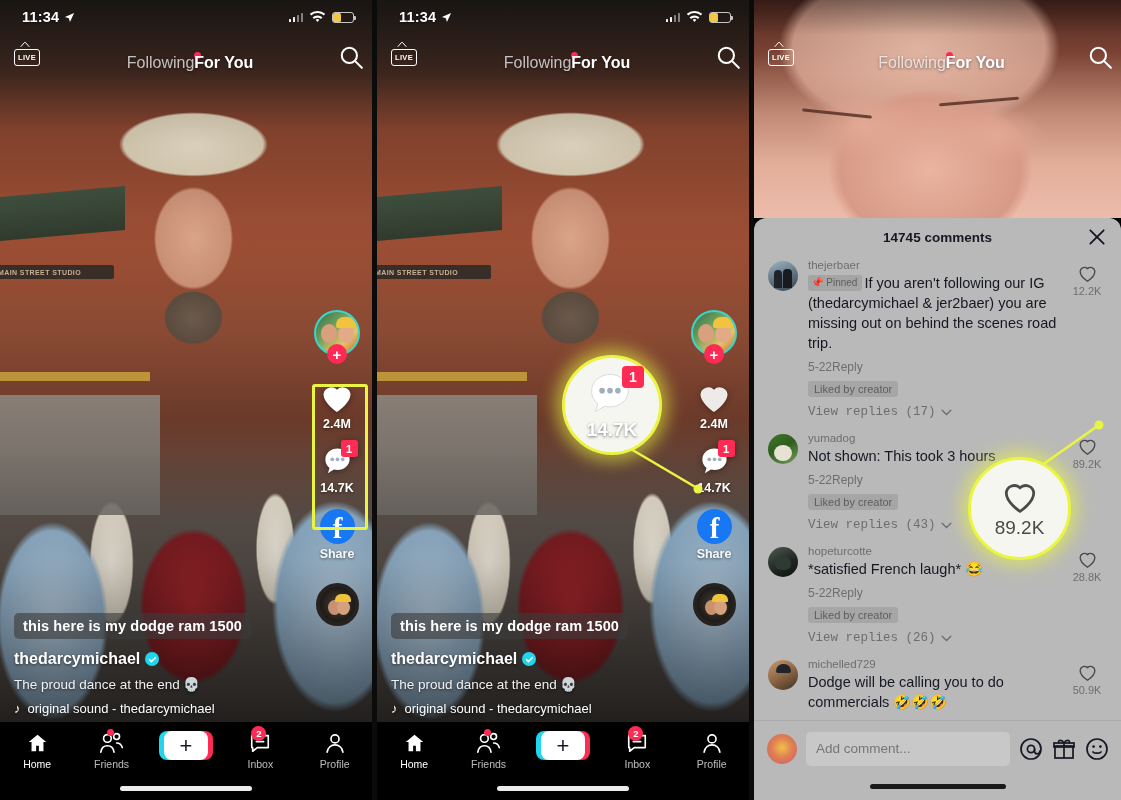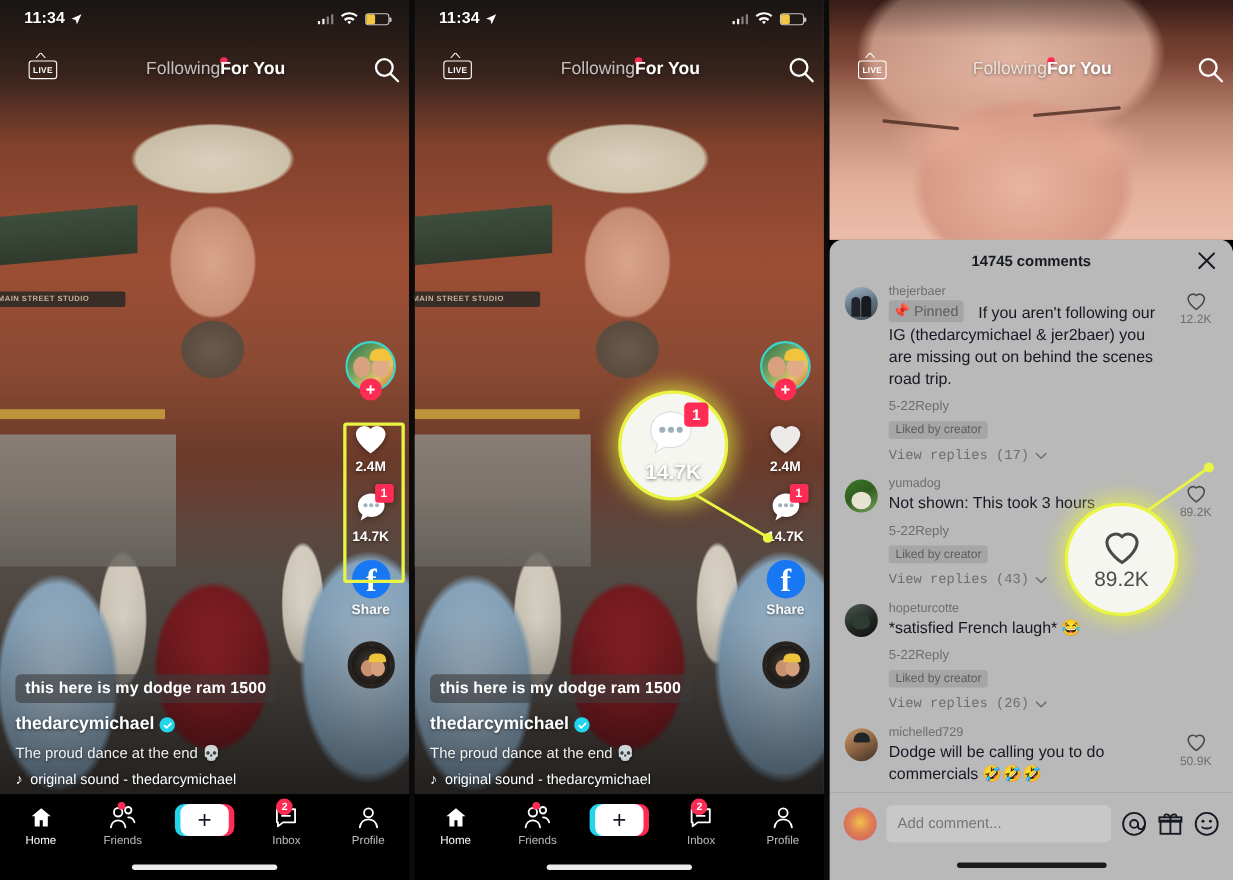--- a/index.html
+++ b/index.html
@@ -91,22 +91,22 @@
   .cellular i:nth-child(1){height:3px;opacity:.95}
   .cellular i:nth-child(2){height:5px;opacity:.95}
   .cellular i:nth-child(3){height:7px;opacity:.45}
   .cellular i:nth-child(4){height:9px;opacity:.45}
   .batt{ width:22px; height:11px; border:1.3px solid rgba(255,255,255,.75); border-radius:3px; position:relative;}
   .batt::after{content:"";position:absolute;right:-3.2px;top:3px;width:1.8px;height:4px;background:rgba(255,255,255,.75);border-radius:0 1px 1px 0;}
   .batt b{ display:block; height:100%; background:#f2c744; border-radius:1.5px; }
 
   
   .topnav{
-    position:absolute; top:44px; left:12px; right:0; height:38px;
-    display:flex; align-items:center; z-index:6; color:#fff;
+    position:absolute; top:44px; left:0; right:0; height:38px;
+    display:flex; z-index:6; color:#fff;
     padding: 0 8px 0 12px;
   }
   .live-ico{ width:30px; height:26px; display:flex; flex-direction:column; align-items:center; justify-content:center;
              position:relative; }
   .live-ico .box{ width:26px; height:17px; border:1.6px solid #fff; border-radius:3px;
                   display:flex;align-items:center;justify-content:center;font-size:7.5px;font-weight:bold;letter-spacing:.3px;}
   .live-ico .ant{position:absolute;top:-3px;left:7px;width:12px;height:6px;}
   .navtabs{ flex:1; display:flex; align-items:center; justify-content:center; }
   .navtab{ font-size:16px; position:relative; }
   .navtab.inactive{ color:rgba(255,255,255,.72); font-weight:normal; text-shadow:0 1px 3px rgba(0,0,0,.45);}
@@ -214,21 +214,21 @@
   .cav.a2{ background:linear-gradient(150deg,#3f7a27 0%, #2f5d1e 45%, #76a05c 100%); }
   .cav.a2::after{content:"";position:absolute;left:6px;top:11px;width:18px;height:16px;border-radius:50%;background:#e8e2d2;}
   .cav.a3{ background:linear-gradient(150deg,#4e5a52 0%, #1f2420 60%, #0f1210 100%); }
   .cav.a3::after{content:"";position:absolute;left:7px;top:9px;width:16px;height:14px;border-radius:50% 50% 40% 40%;background:#2d3b33;}
   .cav.a4{ background:linear-gradient(150deg,#c99a6f 0%, #8d6644 50%, #3d3026 100%); }
   .cav.a4::after{content:"";position:absolute;left:8px;top:4px;width:15px;height:9px;border-radius:7px 7px 2px 2px;background:#20242a;}
   .cbody{ flex:1; min-width:0; padding-right:6px; }
   .cuser{ font-size:11.5px; color:#6e6e6e; margin-bottom:2px; }
   .ctext{ font-size:14.5px; color:#161823; line-height:1.38; }
   .pinchip{ display:inline-block; background:rgba(120,120,120,.3); color:#5d5d5d;
-            font-size:13px; border-radius:3px; padding:1px 5px 1px 3px; margin-right:13px; vertical-align:2px;}
+            font-size:10px; border-radius:3px; padding:1px 5px 1px 3px; margin-right:2px; vertical-align:2px;}
   .cmeta{ font-size:12px; color:#6e6e6e; margin-top:7px; display:flex; gap:0; }
   .likedchip{ display:inline-block; background:rgba(120,120,120,.28); color:#5d5d5d;
               font-size:11px; border-radius:3px; padding:2px 6px; margin-top:7px; }
   .viewrep{ font-size:12.5px; color:#6e6e6e; margin-top:8px; display:flex; align-items:center; gap:5px;font-family:Liberation Mono, monospace;}
   .clike{ width:44px; flex:0 0 auto; display:flex; flex-direction:column; align-items:center; padding-top:4px;}
   .clike .n{ font-size:11px; color:#6e6e6e; margin-top:2px; }
 
   .cinput{
     flex:0 0 auto; height:56px; display:flex; align-items:center; gap:9px;
     padding:0 12px 0 13px; border-top:1px solid rgba(0,0,0,.08); margin-bottom:24px;
@@ -709,20 +709,26 @@
               <span>Reply</span>
             </div>
             <div class="likedchip">Liked by creator</div>
             <div class="viewrep">
               <span>View replies (26)</span>
               <svg width="11" height="7" viewBox="0 0 12 8">
                 <path d="M1 1.5L6 6.3l5-4.8" stroke="#6e6e6e" stroke-width="1.5" fill="none" stroke-linecap="round"></path>
               </svg>
             </div>
           </div>
+          <div class="clike">
+            <svg width="21" height="20" viewBox="0 0 24 22">
+              <path d="M12 20.4S3.6 15 3.6 9A5 5 0 0112 6 5 5 0 0120.4 9c0 6-8.4 11.4-8.4 11.4z" stroke="#4a4a4a" stroke-width="1.6" fill="none"></path>
+            </svg>
+            <span class="n">28.8K</span>
+          </div>
         </div>
 
         <div class="crow">
           <div class="cav a4"></div>
           <div class="cbody">
             <div class="cuser">michelled729</div>
             <div class="ctext">Dodge will be calling you to do commercials 🤣🤣🤣</div>
             <div class="cmeta">
               <span>5-22</span>
               <span>Reply</span>

